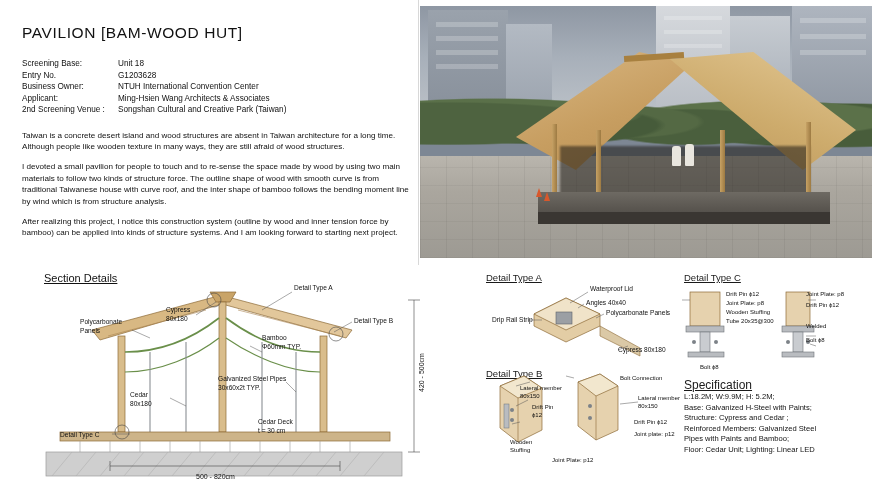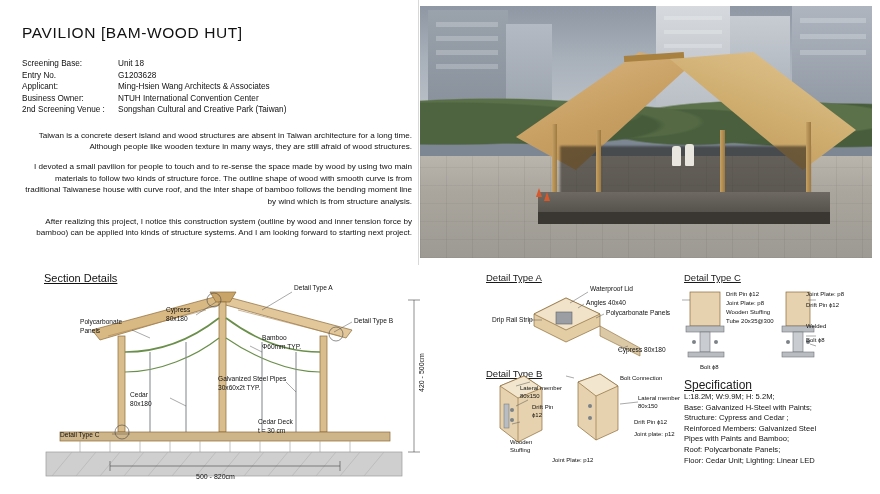--- a/index.html
+++ b/index.html
@@ -15,21 +15,21 @@
   
   .left-col{position:absolute;left:22px;top:24px;width:390px;}
   .title{
     font-size:15.5px;letter-spacing:.6px;font-weight:400;color:#111;
     margin-bottom:16px;
   }
   .meta{font-size:8.2px;line-height:11.5px;color:#111;margin-bottom:14px;}
   .meta-row{display:flex;}
   .meta-label{width:96px;flex:0 0 96px;}
   .meta-value{flex:1;}
-  .body-text{font-size:8.1px;line-height:11.4px;color:#111;text-align:right;}
+  .body-text{font-size:8.1px;line-height:11.4px;color:#111;text-align:left;}
   .body-text p{margin:0 0 9px 0;}
 
   
   .photo{
     position:absolute;left:420px;top:6px;width:452px;height:252px;
     overflow:hidden;background:#7d8794;
   }
   .photo .sky{
     position:absolute;left:0;top:0;width:100%;height:52%;
     background:linear-gradient(180deg,#8e97a3 0%,#a8b0ba 40%,#c3c8cd 100%);
@@ -152,26 +152,26 @@
     <div class="meta">
       <div class="meta-row">
         <div class="meta-label">Screening Base:</div>
         <div class="meta-value">Unit 18</div>
       </div>
       <div class="meta-row">
         <div class="meta-label">Entry No.</div>
         <div class="meta-value">G1203628</div>
       </div>
       <div class="meta-row">
+        <div class="meta-label">Business Owner:</div>
+        <div class="meta-value">NTUH International Convention Center</div>
+      </div>
+      <div class="meta-row">
         <div class="meta-label">Applicant:</div>
         <div class="meta-value">Ming-Hsien Wang Architects &amp; Associates</div>
-      </div>
-      <div class="meta-row">
-        <div class="meta-label">Business Owner:</div>
-        <div class="meta-value">NTUH International Convention Center</div>
       </div>
       <div class="meta-row">
         <div class="meta-label">2nd Screening Venue :</div>
         <div class="meta-value">Songshan Cultural and Creative Park (Taiwan)</div>
       </div>
     </div>
 
     <div class="body-text">
       <p>Taiwan is a concrete desert island and wood structures are absent in Taiwan architecture for a long time. Although people like wooden texture in many ways, they are still afraid of wood structures.</p>
       <p>I devoted a small pavilion for people to touch and to re-sense the space made by wood by using two main materials to follow two kinds of structure force. The outline shape of wood with smooth curve is from traditional Taiwanese house with curve roof, and the inter shape of bamboo follows the bending moment line by wind which is from structure analysis.</p>
@@ -233,21 +233,20 @@
   <div class="detailB-label">Detail Type B</div>
   <div class="detailC-label">Detail Type C</div>
   <div class="spec-label">Specification</div>
 
   <div class="spec-list">
     <div>L:18.2M; W:9.9M; H: 5.2M;</div>
     <div>Base: Galvanized H-Steel with Paints;</div>
     <div>Structure: Cypress and Cedar ;</div>
     <div>Reinforced Members: Galvanized Steel</div>
     <div>Pipes with Paints and Bamboo;</div>
-    <div>Roof: Polycarbonate Panels;</div>
     <div>Floor: Cedar Unit; Lighting: Linear LED</div>
   </div>
 
   <svg class="svgwrap" width="880" height="494">
 
     <g>
 
       <polygon points="92,330 218,296 222,304 100,340" fill="#d8b883" stroke="#8d6a36" stroke-width="0.7"></polygon>
       <polygon points="224,296 352,330 346,338 222,304" fill="#e2c79b" stroke="#8d6a36" stroke-width="0.7"></polygon>
       <polygon points="210,292 236,292 230,302 216,302" fill="#c9a468" stroke="#8d6a36" stroke-width="0.7"></polygon>

